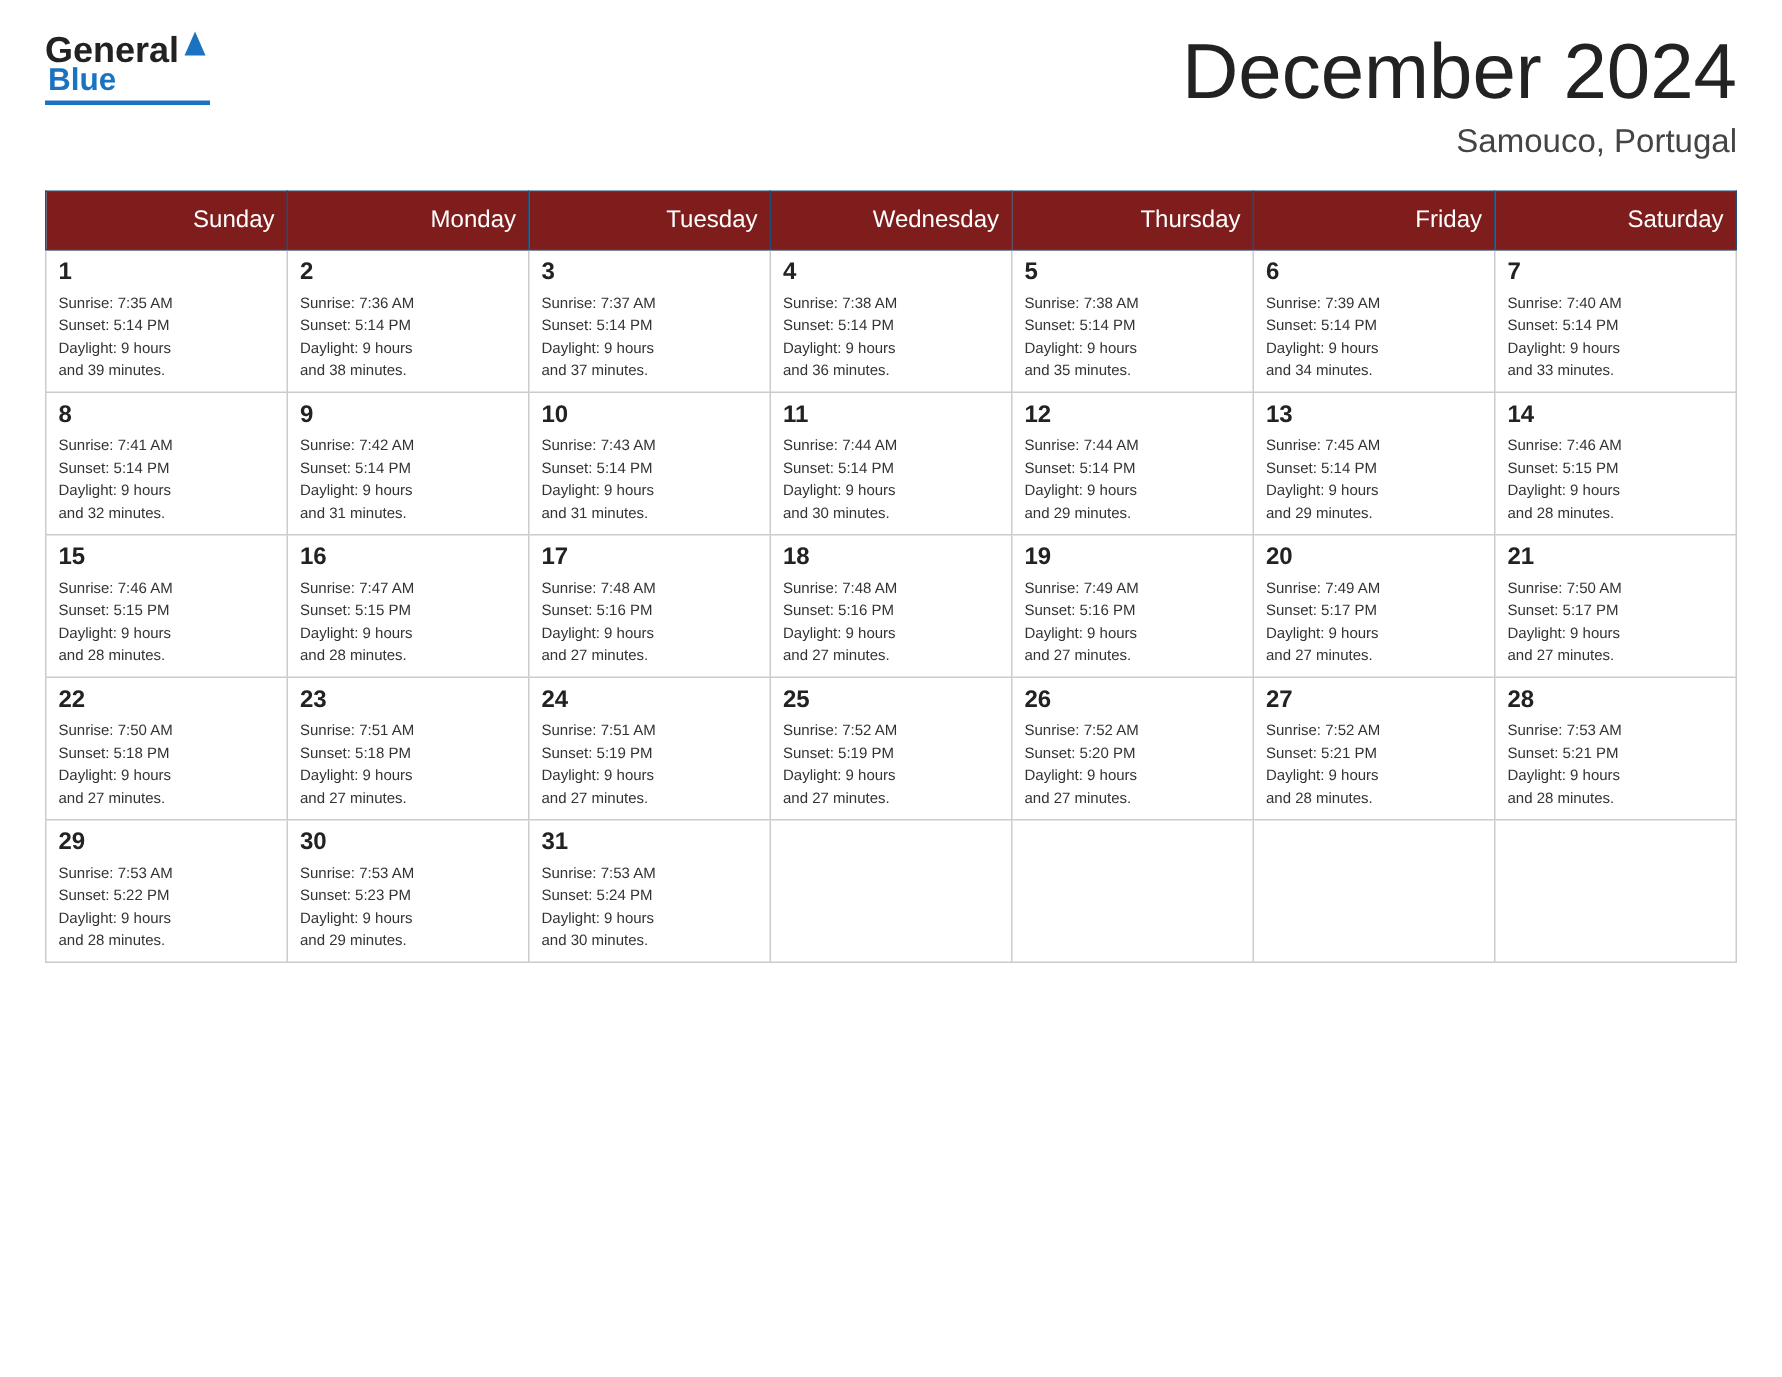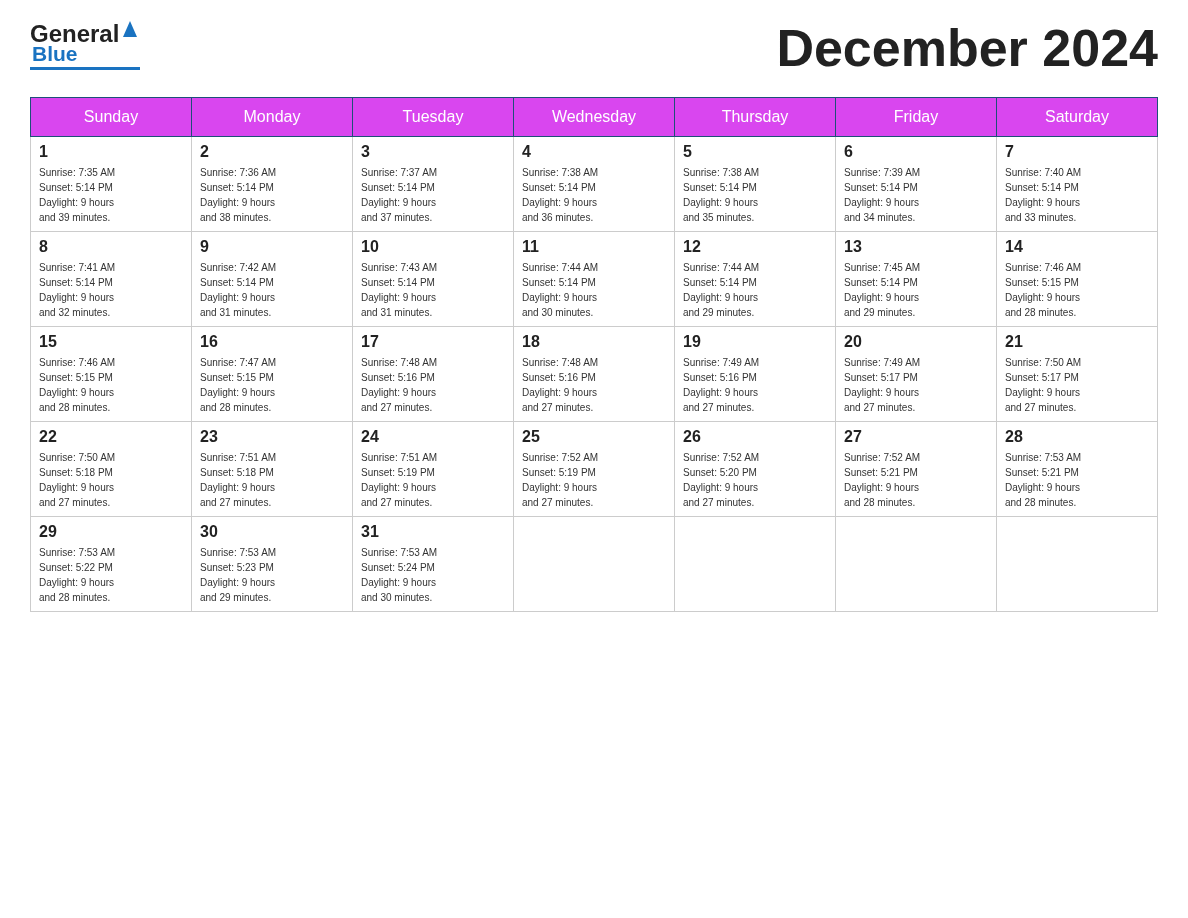--- a/index.html
+++ b/index.html
@@ -14,41 +14,41 @@
       display: flex;
       justify-content: space-between;
       align-items: flex-start;
       margin-bottom: 20px;
     }
     .title-area {
       text-align: right;
     }
     .month-title {
       font-size: 52px;
-      font-weight: bold;
+      font-weight: normal;
       color: #222;
       line-height: 1.1;
     }
     .location {
       font-size: 22px;
       color: #444;
       margin-top: 4px;
     }
     .calendar {
       width: 100%;
       border-collapse: collapse;
       border: 1px solid #aaa;
     }
     .calendar th {
-      background-color: #d946ef;
+      background-color: #7f1d1d;
       color: #fff;
       font-size: 16px;
       font-weight: normal;
       padding: 10px 8px;
-      text-align: center;
+      text-align: right;
       border: 1px solid #1e4f78;
     }
     .calendar td {
       vertical-align: top;
       padding: 6px 8px;
       border: 1px solid #ccc;
       width: 14.28%;
       font-size: 13px;
       color: #333;
       background: #fff;
@@ -116,20 +116,21 @@
         </svg>
       </span>
     </div>
     <div style="margin-top: -6px; margin-left: 2px;">
       <span class="logo-blue-text">Blue</span>
     </div>
     <div class="logo-underline"></div>
   </div>
   <div class="title-area">
     <div class="month-title">December 2024</div>
+    <div class="location">Samouco, Portugal</div>
   </div>
 </div>
 
 <table class="calendar">
   <thead>
     <tr>
       <th>Sunday</th>
       <th>Monday</th>
       <th>Tuesday</th>
       <th>Wednesday</th>

